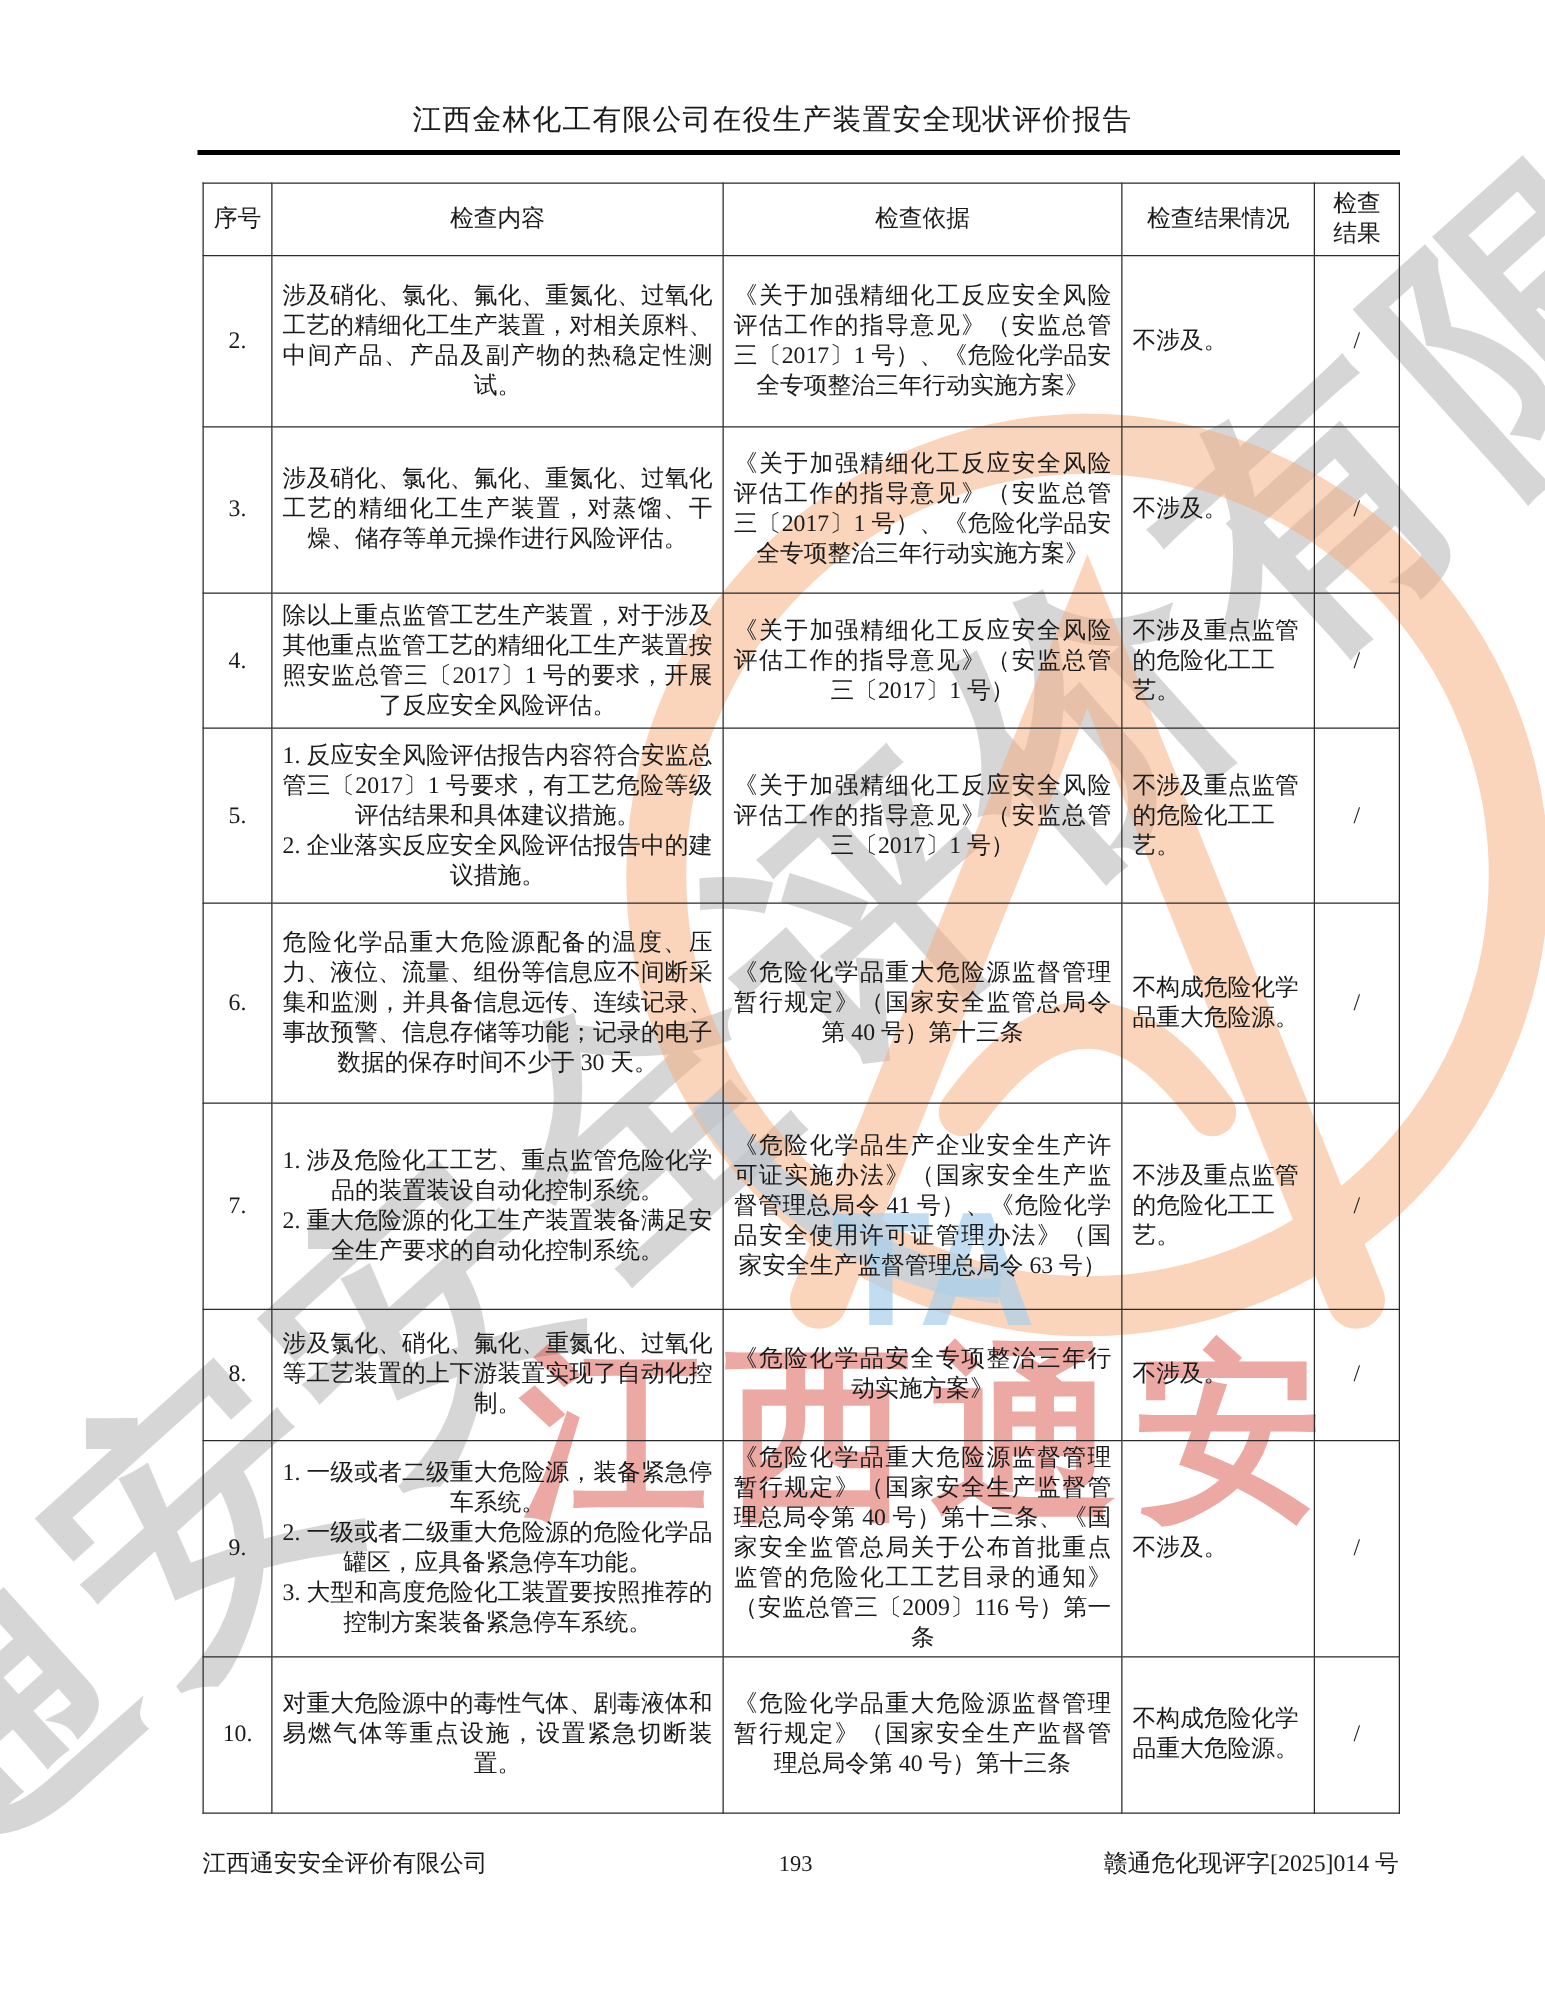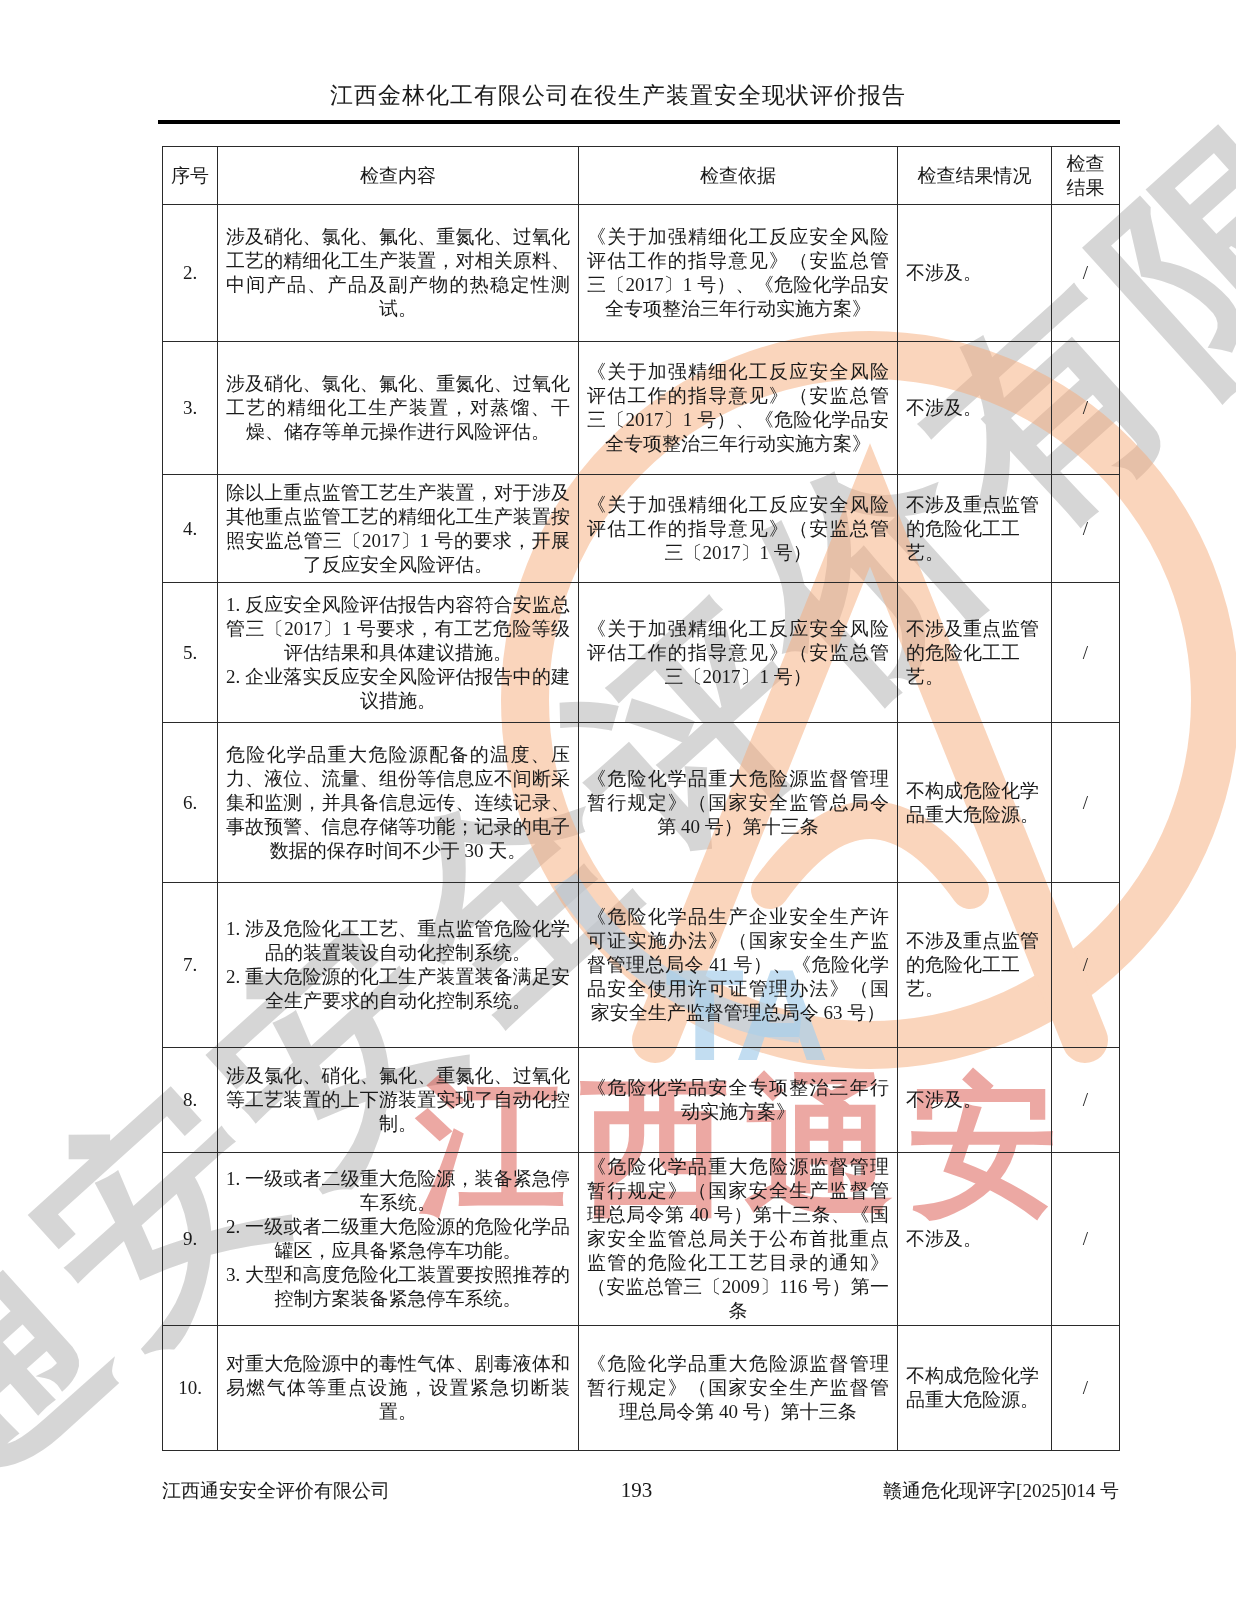--- a/index.html
+++ b/index.html
@@ -55,21 +55,21 @@
   tbody tr:nth-child(5){height:160px;}
   tbody tr:nth-child(6){height:165px;}
   tbody tr:nth-child(7){height:105px;}
   tbody tr:nth-child(8){height:169px;}
   tbody tr:nth-child(9){height:125px;}
   .footer{
     position:absolute;left:162px;top:1478px;width:957px;z-index:1;
     display:flex;justify-content:space-between;align-items:baseline;
     font-size:19px;
   }
-  .footer .page-num{font-size:21px;}
+  .footer .page-num{font-size:18px;}
 </style>
 </head>
 <body>
 
 <div class="wm-layer">
   <div class="wm-gray">江西通安安全评价有限公司</div>
 
   <svg class="wm-logo" width="790" height="880" viewBox="0 0 790 880">
     <g opacity="0.5">
       <circle cx="400" cy="430" r="345" fill="none" stroke="#F6AC7B" stroke-width="48"></circle>

